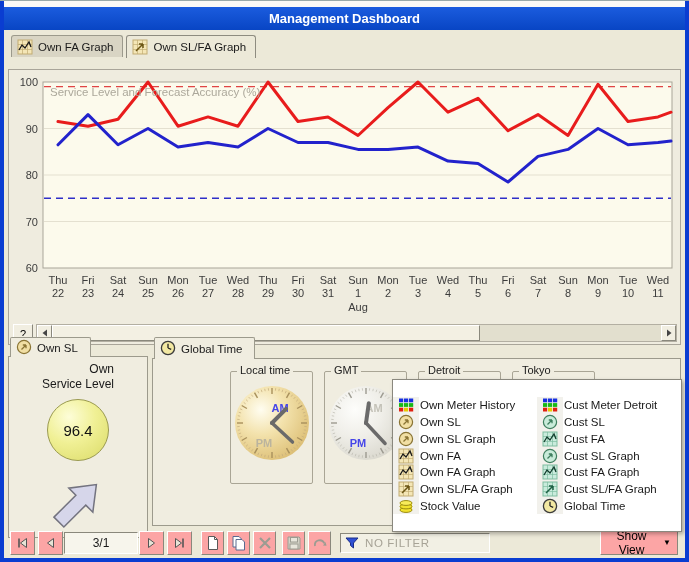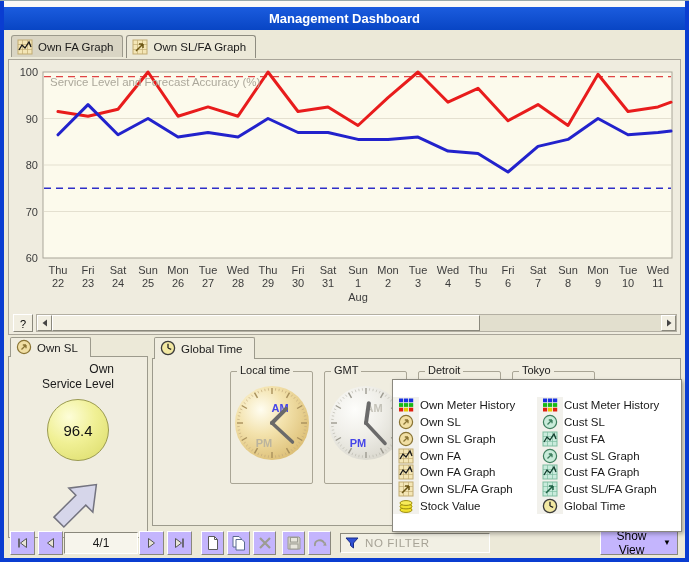--- a/index.html
+++ b/index.html
@@ -10,21 +10,21 @@
   .frame-top{height:6px;background:#FBFAF6;}
   .titlebar{height:23px;background:linear-gradient(180deg,#1B5CDE,#0845C4);color:#fff;
     font-weight:bold;font-size:13px;line-height:23px;text-align:center;}
   
   .tabrow{height:27px;padding:5px 0 0 7px;display:flex;gap:3px;position:relative;}
   .tab{display:flex;align-items:center;gap:5px;padding:2px 9px 2px 5px;font-size:11.5px;
     border:1px solid #9C9A8C;border-bottom:none;border-radius:3px 3px 0 0;background:#D9D5C4;}
   .tab.selected{background:#ECE9D8;margin-bottom:-1px;z-index:3;border-color:#8E8C80;}
   .tab .ticon svg{display:block;}
   
-  .chart-panel{position:absolute;top:58px;left:4px;width:673px;height:276px;
+  .chart-panel{position:absolute;top:68px;left:4px;width:673px;height:276px;
     background:#EFECDF;border:1px solid #A9A599;}
   #chart-svg{position:absolute;left:0;top:0;}
   .help-btn{position:absolute;left:4px;bottom:2px;width:20px;height:18px;font-size:11px;
     background:#F1EEE1;border:1px solid;border-color:#FFF #8A887C #8A887C #FFF;text-align:center;line-height:16px;}
   .hscroll{position:absolute;left:27px;right:3px;bottom:2px;height:18px;border:1px solid #B3AFA2;background:#E2DFCE;}
   .sb-btn{position:absolute;top:0;width:15px;height:16px;background:#F1EEE1;
     border:1px solid;border-color:#FFF #8A887C #8A887C #FFF;display:flex;align-items:center;justify-content:center;}
   .sb-left{left:0;} .sb-right{right:0;}
   .sb-thumb{position:absolute;left:15px;top:0;width:67%;height:16px;background:#F3F0E3;
     border:1px solid;border-color:#FFF #8A887C #8A887C #FFF;}
@@ -48,21 +48,21 @@
   .gbox-label{position:absolute;top:-8px;left:6px;background:#F0EDE0;padding:0 3px;font-size:11px;white-space:nowrap;}
   .gbox svg{display:block;margin:12px auto 0;}
   
   .popup{position:absolute;left:388px;top:378px;width:290px;height:153px;background:#fff;
     border:1px solid #8A887E;box-shadow:2px 2px 4px rgba(0,0,0,.28);z-index:10;display:flex;padding:17px 0;}
   .pm-col{flex:1;display:flex;flex-direction:column;background:linear-gradient(to right,#F2F1EC 0 26px,#fff 26px);}
   .pm-item{flex:1;display:flex;align-items:center;gap:6px;padding-left:5px;font-size:11.5px;cursor:default;}
   .pm-item .micon{width:16px;height:16px;flex:0 0 16px;}
   
   .toolbar{position:absolute;left:4px;right:4px;top:529px;height:26px;display:flex;align-items:center;padding-left:2px;}
-  .raised{background:#c4b5fd;border:1px solid;border-color:#FFF #8A887C #8A887C #FFF;}
+  .raised{background:#fca5a5;border:1px solid;border-color:#FFF #8A887C #8A887C #FFF;}
   .tb-btn{width:25px;height:24px;display:flex;align-items:center;justify-content:center;padding:0;}
   .tb-sm{width:23px;height:24px;margin-left:3px;display:flex;align-items:center;justify-content:center;padding:0;}
   .page-field{width:74px;height:22px;background:#F7F5EC;border:1px solid;border-color:#8A887C #FFF #FFF #8A887C;
     font-size:12px;line-height:20px;text-align:center;margin:0 1px;}
   .filter-field{margin-left:9px;width:150px;height:20px;background:#F2F0E4;
     border:1px solid;border-color:#8A887C #FFF #FFF #8A887C;display:flex;align-items:center;gap:6px;
     padding-left:4px;color:#A7A396;font-size:11.5px;letter-spacing:.6px;}
   .showview{margin-left:auto;margin-right:3px;width:78px;height:24px;font-size:12px;
     display:flex;align-items:center;justify-content:center;gap:7px;}
   .dd-arrow{font-size:8px;line-height:8px;}
@@ -598,21 +598,21 @@
                 <rect x="1" y="1.5" width="4.2" height="3.8" fill="#1830E0"></rect>
                 <rect x="6" y="1.5" width="4.2" height="3.8" fill="#1830E0"></rect>
                 <rect x="11" y="1.5" width="4.2" height="3.8" fill="#1830E0"></rect>
                 <rect x="1" y="6.1" width="4.2" height="3.8" fill="#18B818"></rect>
                 <rect x="6" y="6.1" width="4.2" height="3.8" fill="#18B818"></rect>
                 <rect x="11" y="6.1" width="4.2" height="3.8" fill="#18B818"></rect>
                 <rect x="1" y="10.7" width="4.2" height="3.8" fill="#E02010"></rect>
                 <rect x="6" y="10.7" width="4.2" height="3.8" fill="#E8C800"></rect>
                 <rect x="11" y="10.7" width="4.2" height="3.8" fill="#E02010"></rect>
               </svg></span>
-            <span>Cust Meter History</span>
+            <span>Cust Meter Detroit</span>
           </div>
           <div class="pm-item">
             <span class="micon"><svg width="16" height="16" viewBox="0 0 16 16">
                 <circle cx="8" cy="8" r="6.6" fill="#C8EBD9" stroke="#3E7E5E" stroke-width="1.2"></circle>
     <path d="M5.5 10.5 L10 6 M10 6 h-3.2 M10 6 v3.2" stroke="#3E7E5E" stroke-width="1.3" fill="none"></path>
               </svg></span>
             <span>Cust SL</span>
           </div>
           <div class="pm-item">
             <span class="micon"><svg width="16" height="16" viewBox="0 0 16 16">
@@ -660,21 +660,21 @@
           <svg width="13" height="12" viewBox="0 0 13 12">
             <line x1="3" y1="1.5" x2="3" y2="10.5" stroke="#555" stroke-width="1.6"></line>
             <polygon points="10.5,1.5 10.5,10.5 4.5,6" fill="#E7E4D6" stroke="#555"></polygon>
           </svg>
         </button>
       <button class="tb-btn raised" style="margin-left:3px;">
           <svg width="13" height="12" viewBox="0 0 13 12">
             <polygon points="9.5,1.5 9.5,10.5 3.5,6" fill="#E7E4D6" stroke="#555"></polygon>
           </svg>
         </button>
-      <div class="page-field">4/1</div>
+      <div class="page-field">3/1</div>
       <button class="tb-btn raised">
           <svg width="13" height="12" viewBox="0 0 13 12">
             <polygon points="3.5,1.5 3.5,10.5 9.5,6" fill="#E7E4D6" stroke="#555"></polygon>
           </svg>
         </button>
       <button class="tb-btn raised" style="margin-left:3px;">
           <svg width="13" height="12" viewBox="0 0 13 12">
             <polygon points="2.5,1.5 2.5,10.5 8.5,6" fill="#E7E4D6" stroke="#555"></polygon>
             <line x1="10" y1="1.5" x2="10" y2="10.5" stroke="#555" stroke-width="1.6"></line>
           </svg>

